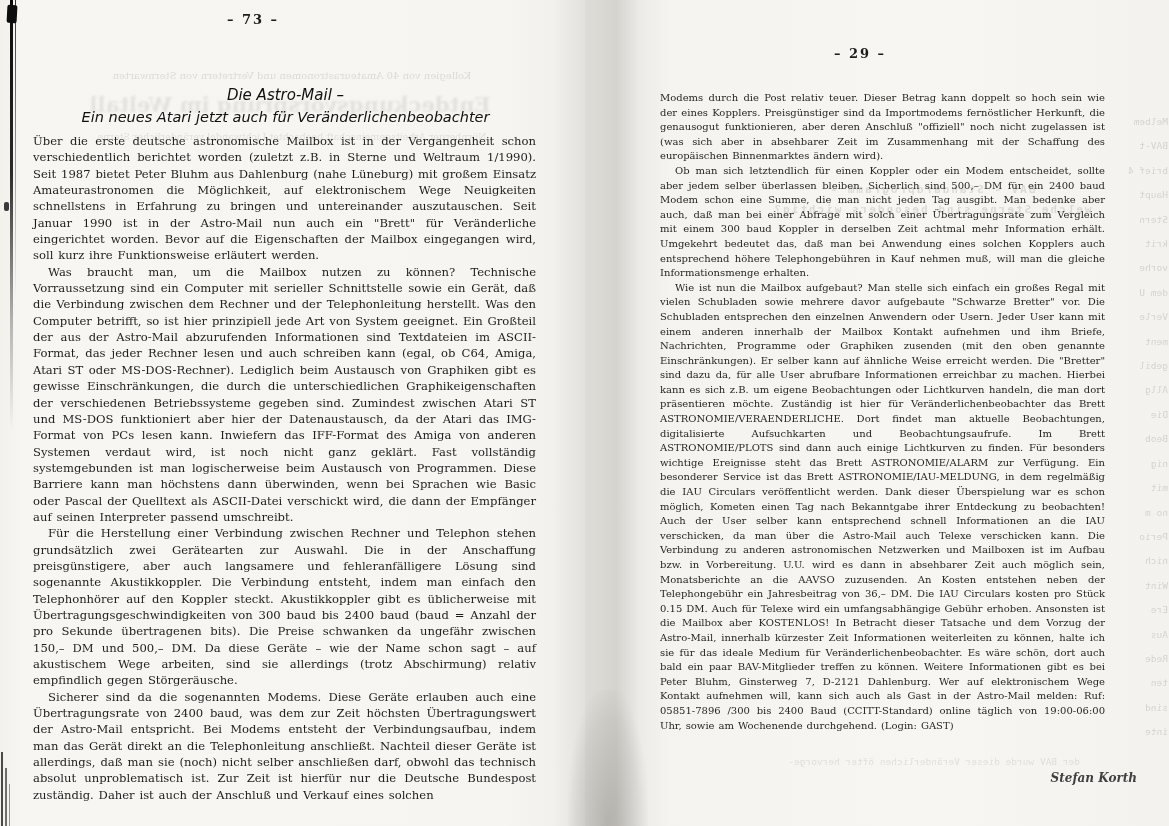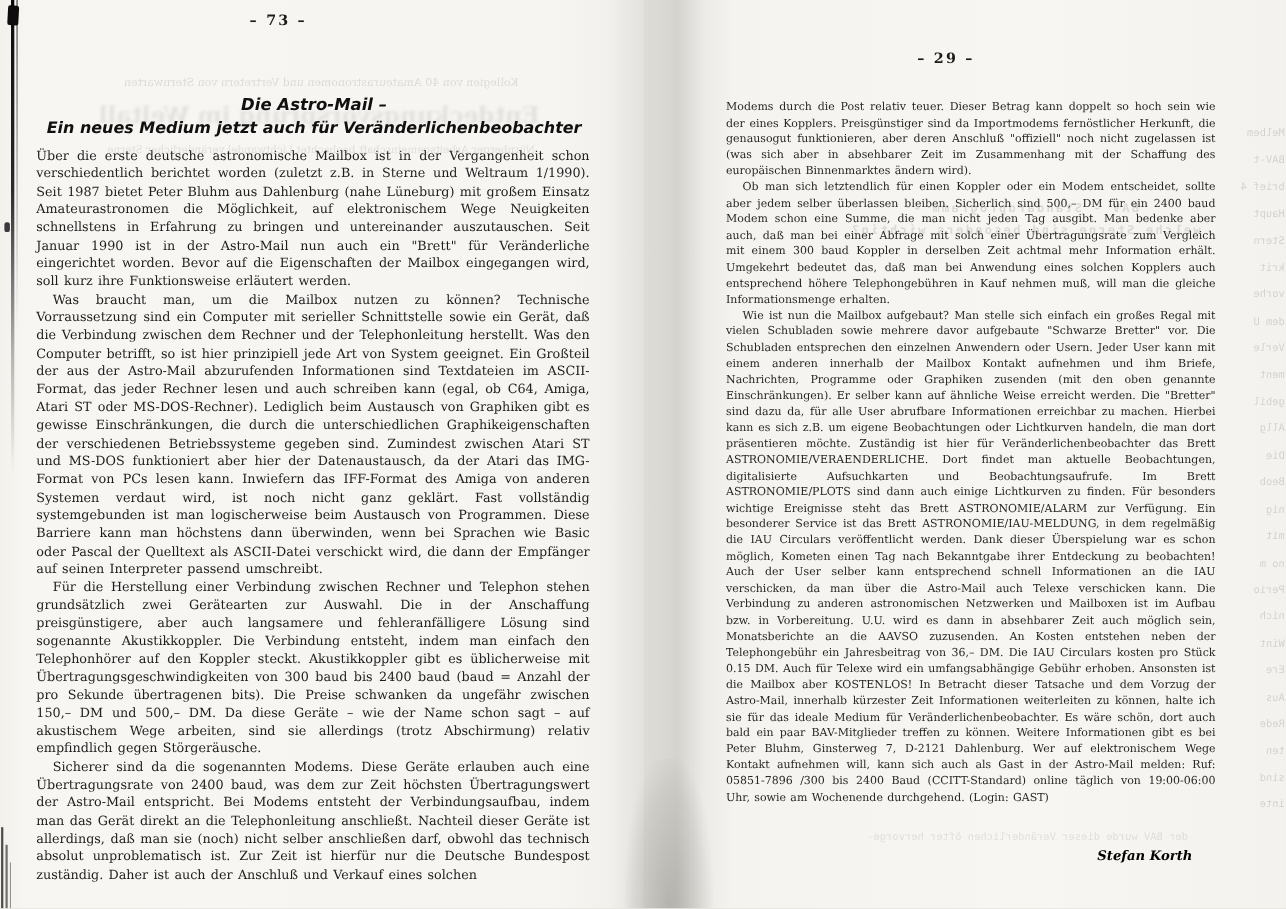--- a/index.html
+++ b/index.html
@@ -39,41 +39,41 @@
   .pagenum {
     position:absolute; width:120px; text-align:center;
     font-size:13px; font-weight:bold; letter-spacing:2px; color:#1b1b1b; z-index:3;
   }
   #pagenum-left  { left:193px; top:12px; }
   #pagenum-right { left:800px; top:46px; }
 
   #title-block {
     position:absolute; left:33px; top:84px; width:505px; z-index:3;
     text-align:center; font-family:"DejaVu Sans", sans-serif;
-    font-style:italic; font-weight:bold; color:#101010;
+    font-style:italic; font-weight:normal; color:#101010;
   }
   #title-block .t1 { font-size:15px; line-height:22px; }
   #title-block .t2 { font-size:14.5px; line-height:22px; }
 
   #left-body {
     position:absolute; left:33px; top:133px; width:503px; z-index:3;
     font-size:11.6px; line-height:16.35px; text-align:justify;
     color:#1d1d1d; word-spacing:1.1px;
   }
   #right-body {
     position:absolute; left:660px; top:91px; width:445px; z-index:3;
     font-size:10px; line-height:14.6px; text-align:justify;
     color:#262624; word-spacing:0.8px;
   }
   .para { margin:0; }
   .para.indent { text-indent:15px; }
 
   #signature {
-    position:absolute; left:639px; top:771px; width:445px; z-index:3;
-    text-align:right; font-style:italic; font-weight:bold; font-size:12px; color:#000000;
+    position:absolute; left:692px; top:771px; width:445px; z-index:3;
+    text-align:right; font-style:italic; font-weight:bold; font-size:12px; color:#404040;
   }
 
   
   .ghost {
     position:absolute; transform:scaleX(-1); color:#55544f;
     filter:blur(0.7px); pointer-events:none; z-index:1; white-space:pre-line;
   }
   #ghost-l1 { left:62px;  top:70px;  width:460px; font-size:10px; opacity:0.17; text-align:center; }
   #ghost-l2 { left:70px;  top:92px;  width:440px; font-size:21px; font-weight:bold; opacity:0.12; filter:blur(1.3px); text-align:center; }
   #ghost-l3 { left:92px;  top:131px; width:400px; font-size:9.5px; opacity:0.14; text-align:center; }
@@ -122,21 +122,21 @@
 Rede
 ten
 sind
 inte</div>
   <div class="ghost" id="ghost-rbottom">der BAV wurde dieser Veränderlichen öfter hervorge-</div>
 
   <div class="pagenum" id="pagenum-left">– 73 –</div>
 
   <div id="title-block">
     <div class="t1">Die Astro-Mail –</div>
-    <div class="t2">Ein neues Medium jetzt auch für Veränderlichenbeobachter</div>
+    <div class="t2">Ein neues Atari jetzt auch für Veränderlichenbeobachter</div>
   </div>
 
   <div id="left-body">
     <p class="para">Über die erste deutsche astronomische Mailbox ist in der Vergangenheit schon verschiedentlich berichtet worden (zuletzt z.B. in Sterne und Weltraum 1/1990). Seit 1987 bietet Peter Bluhm aus Dahlenburg (nahe Lüneburg) mit großem Einsatz Amateurastronomen die Möglichkeit, auf elektronischem Wege Neuigkeiten schnellstens in Erfahrung zu bringen und untereinander auszutauschen. Seit Januar 1990 ist in der Astro-Mail nun auch ein "Brett" für Veränderliche eingerichtet worden. Bevor auf die Eigenschaften der Mailbox eingegangen wird, soll kurz ihre Funktionsweise erläutert werden.</p>
     <p class="para indent">Was braucht man, um die Mailbox nutzen zu können? Technische Vorraussetzung sind ein Computer mit serieller Schnittstelle sowie ein Gerät, daß die Verbindung zwischen dem Rechner und der Telephonleitung herstellt. Was den Computer betrifft, so ist hier prinzipiell jede Art von System geeignet. Ein Großteil der aus der Astro-Mail abzurufenden Informationen sind Textdateien im ASCII-Format, das jeder Rechner lesen und auch schreiben kann (egal, ob C64, Amiga, Atari ST oder MS-DOS-Rechner). Lediglich beim Austausch von Graphiken gibt es gewisse Einschränkungen, die durch die unterschiedlichen Graphikeigenschaften der verschiedenen Betriebssysteme gegeben sind. Zumindest zwischen Atari ST und MS-DOS funktioniert aber hier der Datenaustausch, da der Atari das IMG-Format von PCs lesen kann. Inwiefern das IFF-Format des Amiga von anderen Systemen verdaut wird, ist noch nicht ganz geklärt. Fast vollständig systemgebunden ist man logischerweise beim Austausch von Programmen. Diese Barriere kann man höchstens dann überwinden, wenn bei Sprachen wie Basic oder Pascal der Quelltext als ASCII-Datei verschickt wird, die dann der Empfänger auf seinen Interpreter passend umschreibt.</p>
     <p class="para indent">Für die Herstellung einer Verbindung zwischen Rechner und Telephon stehen grundsätzlich zwei Gerätearten zur Auswahl. Die in der Anschaffung preisgünstigere, aber auch langsamere und fehleranfälligere Lösung sind sogenannte Akustikkoppler. Die Verbindung entsteht, indem man einfach den Telephonhörer auf den Koppler steckt. Akustikkoppler gibt es üblicherweise mit Übertragungsgeschwindigkeiten von 300 baud bis 2400 baud (baud = Anzahl der pro Sekunde übertragenen bits). Die Preise schwanken da ungefähr zwischen 150,– DM und 500,– DM. Da diese Geräte – wie der Name schon sagt – auf akustischem Wege arbeiten, sind sie allerdings (trotz Abschirmung) relativ empfindlich gegen Störgeräusche.</p>
     <p class="para indent">Sicherer sind da die sogenannten Modems. Diese Geräte erlauben auch eine Übertragungsrate von 2400 baud, was dem zur Zeit höchsten Übertragungswert der Astro-Mail entspricht. Bei Modems entsteht der Verbindungsaufbau, indem man das Gerät direkt an die Telephonleitung anschließt. Nachteil dieser Geräte ist allerdings, daß man sie (noch) nicht selber anschließen darf, obwohl das technisch absolut unproblematisch ist. Zur Zeit ist hierfür nur die Deutsche Bundespost zuständig. Daher ist auch der Anschluß und Verkauf eines solchen</p>
   </div>
 
   <div class="pagenum" id="pagenum-right">– 29 –</div>

